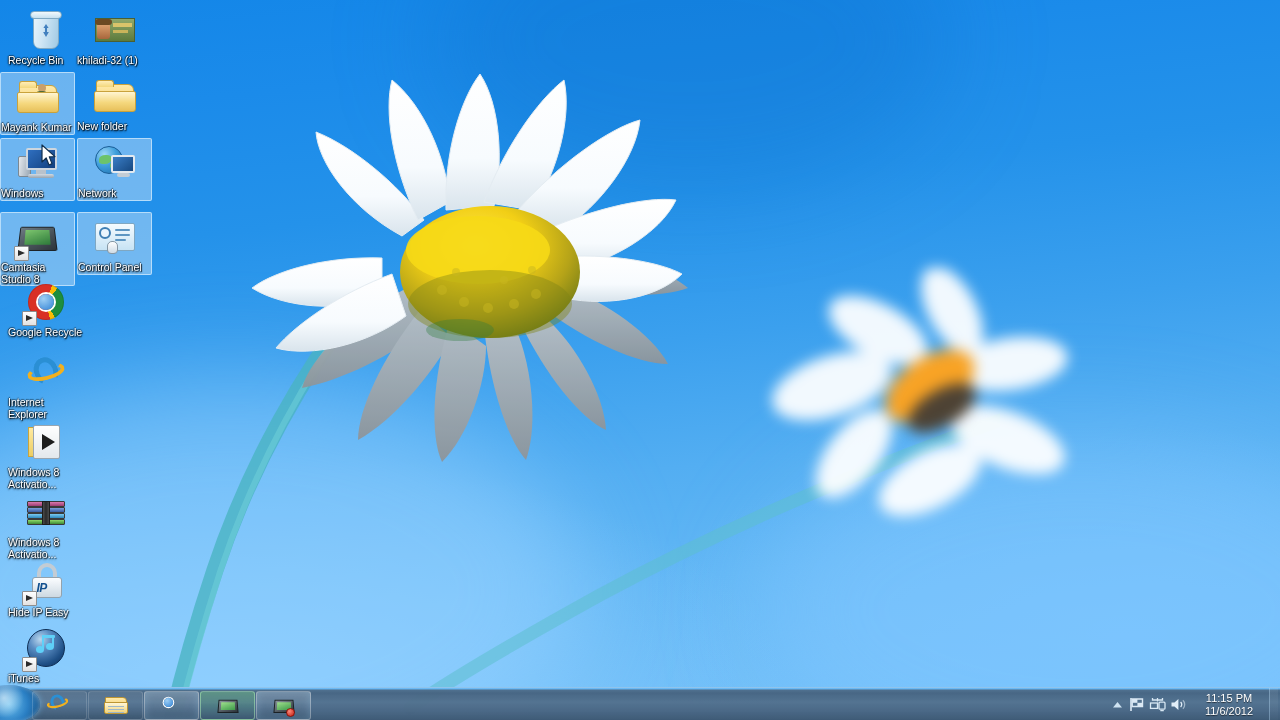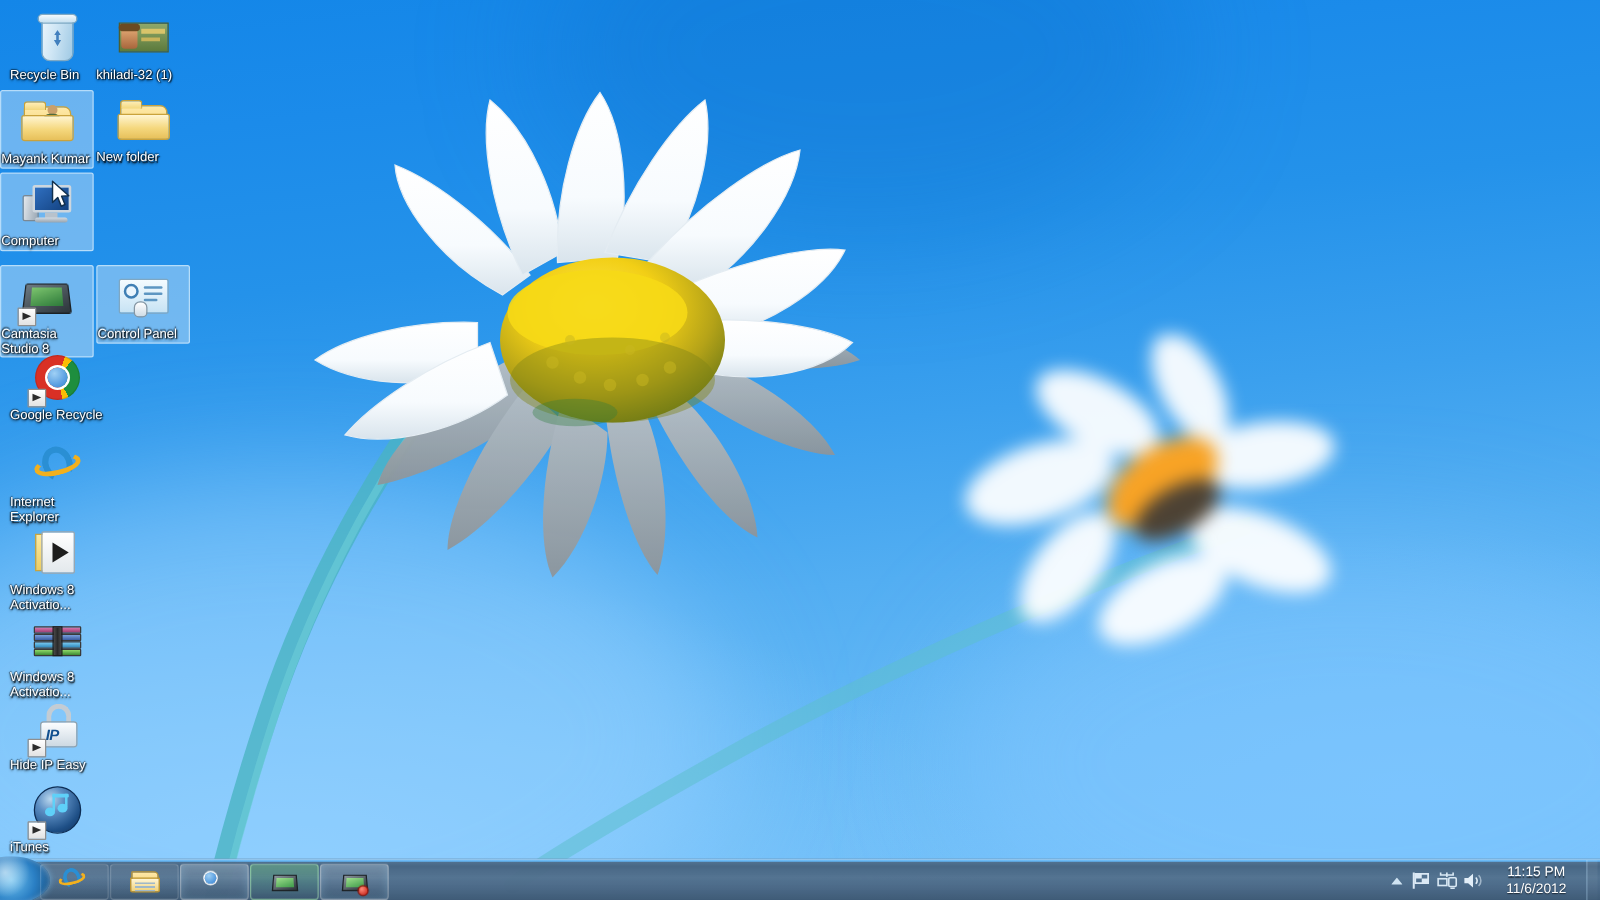--- a/index.html
+++ b/index.html
@@ -656,23 +656,33 @@
 
   <div class="icon selected" style="left:0px; top:138px;">
     <span class="glyph">
       <span class="art">
         <i class="mon-tower"></i>
           <i class="mon-screen"></i>
         <i class="mon-stand"></i>
           <i class="mon-base"></i>
       </span>
     </span>
-    <span class="lbl">Computer</span>
-  </div>
-
+    <span class="lbl">Windows</span>
+  </div>
+
+  <div class="icon selected" style="left:77px; top:138px;">
+    <span class="glyph">
+      <span class="art">
+          <i class="glb"></i>
+          <i class="net-mon"></i>
+          <i class="net-base"></i>
+        </span>
+    </span>
+    <span class="lbl">Network</span>
+  </div>
 
   <div class="icon selected" style="left:0px; top:212px;">
     <span class="glyph">
       <span class="art">
         <i class="cam-board"></i>
           <i class="cam-green"></i>
         <i class="shortcut"></i>
       </span>
     </span>
     <span class="lbl">Camtasia Studio 8</span>

